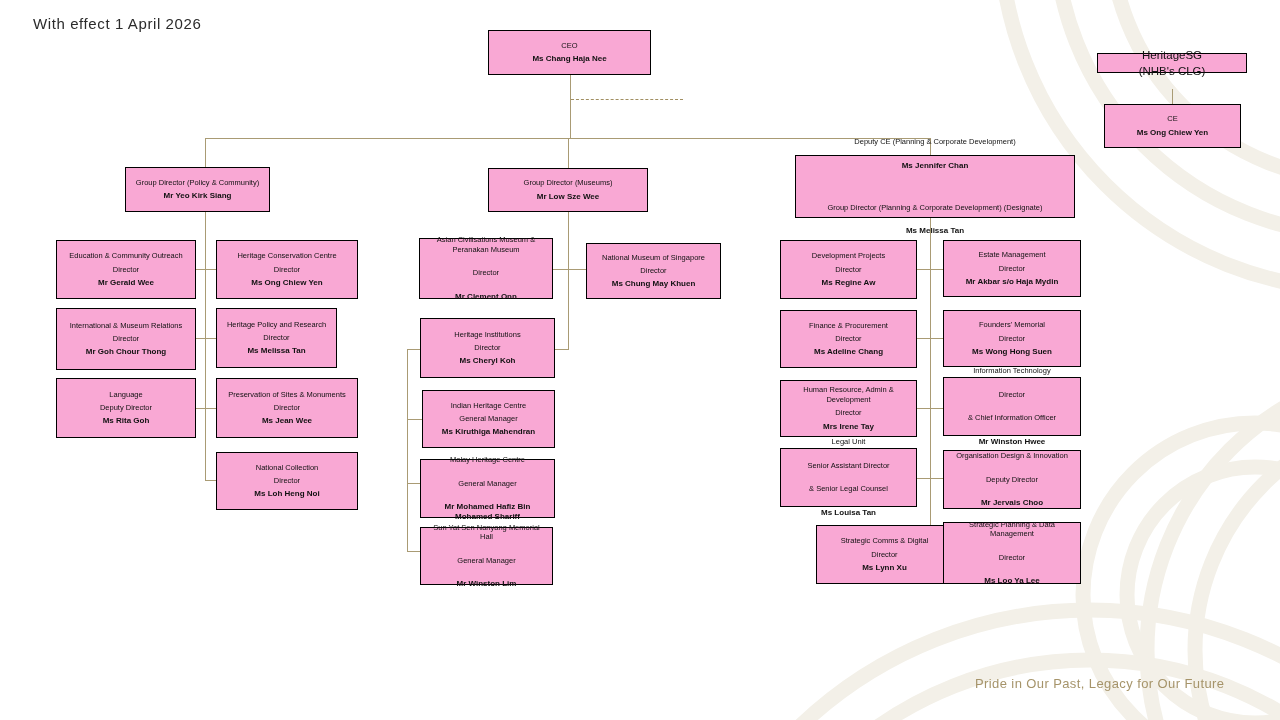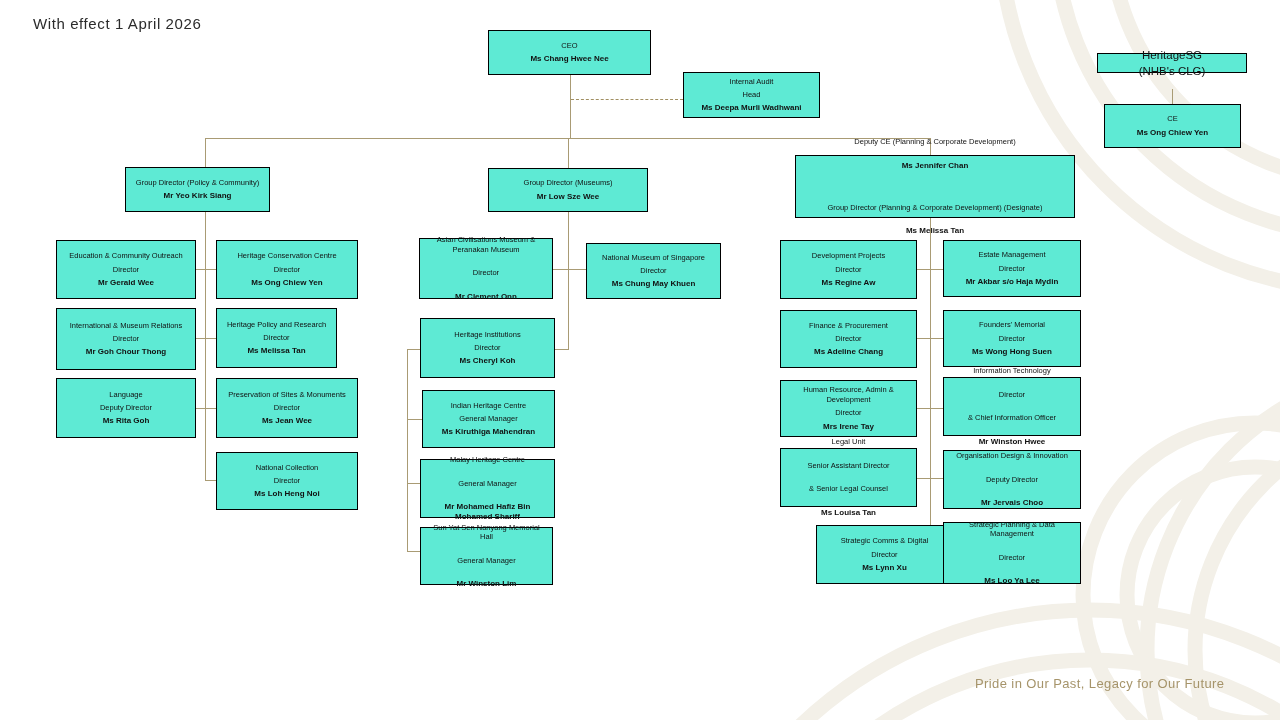--- a/index.html
+++ b/index.html
@@ -1,20 +1,20 @@
 <!DOCTYPE html>
 <html><head>
 <meta charset="utf-8">
 <style>
   html,body{margin:0;padding:0;}
   body{font-family:"Liberation Sans","DejaVu Sans",sans-serif;background:#fff;}
   #canvas{position:relative;width:1280px;height:720px;background:#ffffff;overflow:hidden;}
   #wm{position:absolute;left:0;top:0;z-index:0;}
   .title{position:absolute;left:33px;top:15px;font-size:15px;color:#2b2b2b;letter-spacing:.6px;z-index:3;}
-  .node{position:absolute;box-sizing:border-box;border:1px solid #000;background:#5eead4;
+  .node{position:absolute;box-sizing:border-box;border:1px solid #000;background:#f9a8d4;
         display:flex;flex-direction:column;justify-content:center;align-items:center;
         text-align:center;font-size:7.5px;line-height:1.25;gap:4px;padding:3px 5px;color:#111;z-index:2;}
   .node .nm{font-weight:bold;font-size:8px;}
   .node .u,.node .r{font-weight:normal;}
   .node.tight{gap:14px;}
   .hsg{font-size:11.5px;gap:1px;line-height:1.25;}
   .sp{margin-top:18px;text-align:right;}
   .hl{position:absolute;height:1px;background:#a99b74;z-index:1;}
   .vl{position:absolute;width:1px;background:#a99b74;z-index:1;}
   .dl{position:absolute;height:0;border-top:1px dashed #a18f62;z-index:1;}
@@ -69,28 +69,23 @@
   <div class="hl" style="left:917px;top:269px;width:26px"></div>
   <div class="hl" style="left:917px;top:338px;width:26px"></div>
   <div class="hl" style="left:917px;top:408px;width:26px"></div>
   <div class="hl" style="left:917px;top:478px;width:26px"></div>
   <div class="hl" style="left:917px;top:553px;width:26px"></div>
 
   <div class="vl" style="left:1172px;top:89px;height:15px"></div>
 
   <div class="node" style="left:488px;top:30px;width:163px;height:45px">
     <div class="r">CEO</div>
-    <div class="nm">Ms Chang Hwee Nee</div>
-  </div>
-
-  <div class="node" style="left:683px;top:72px;width:137px;height:46px">
-    <div class="u">Internal Audit</div>
-    <div class="r">Head</div>
-    <div class="nm">Ms Deepa Murli Wadhwani</div>
-  </div>
+    <div class="nm">Ms Chang Haja Nee</div>
+  </div>
+
 
   <div class="node hsg" style="left:1097px;top:53px;width:150px;height:20px">
     <div>HeritageSG</div>
     <div>(NHB's CLG)</div>
   </div>
 
   <div class="node" style="left:1104px;top:104px;width:137px;height:44px">
     <div class="r">CE</div>
     <div class="nm">Ms Ong Chiew Yen</div>
   </div>

